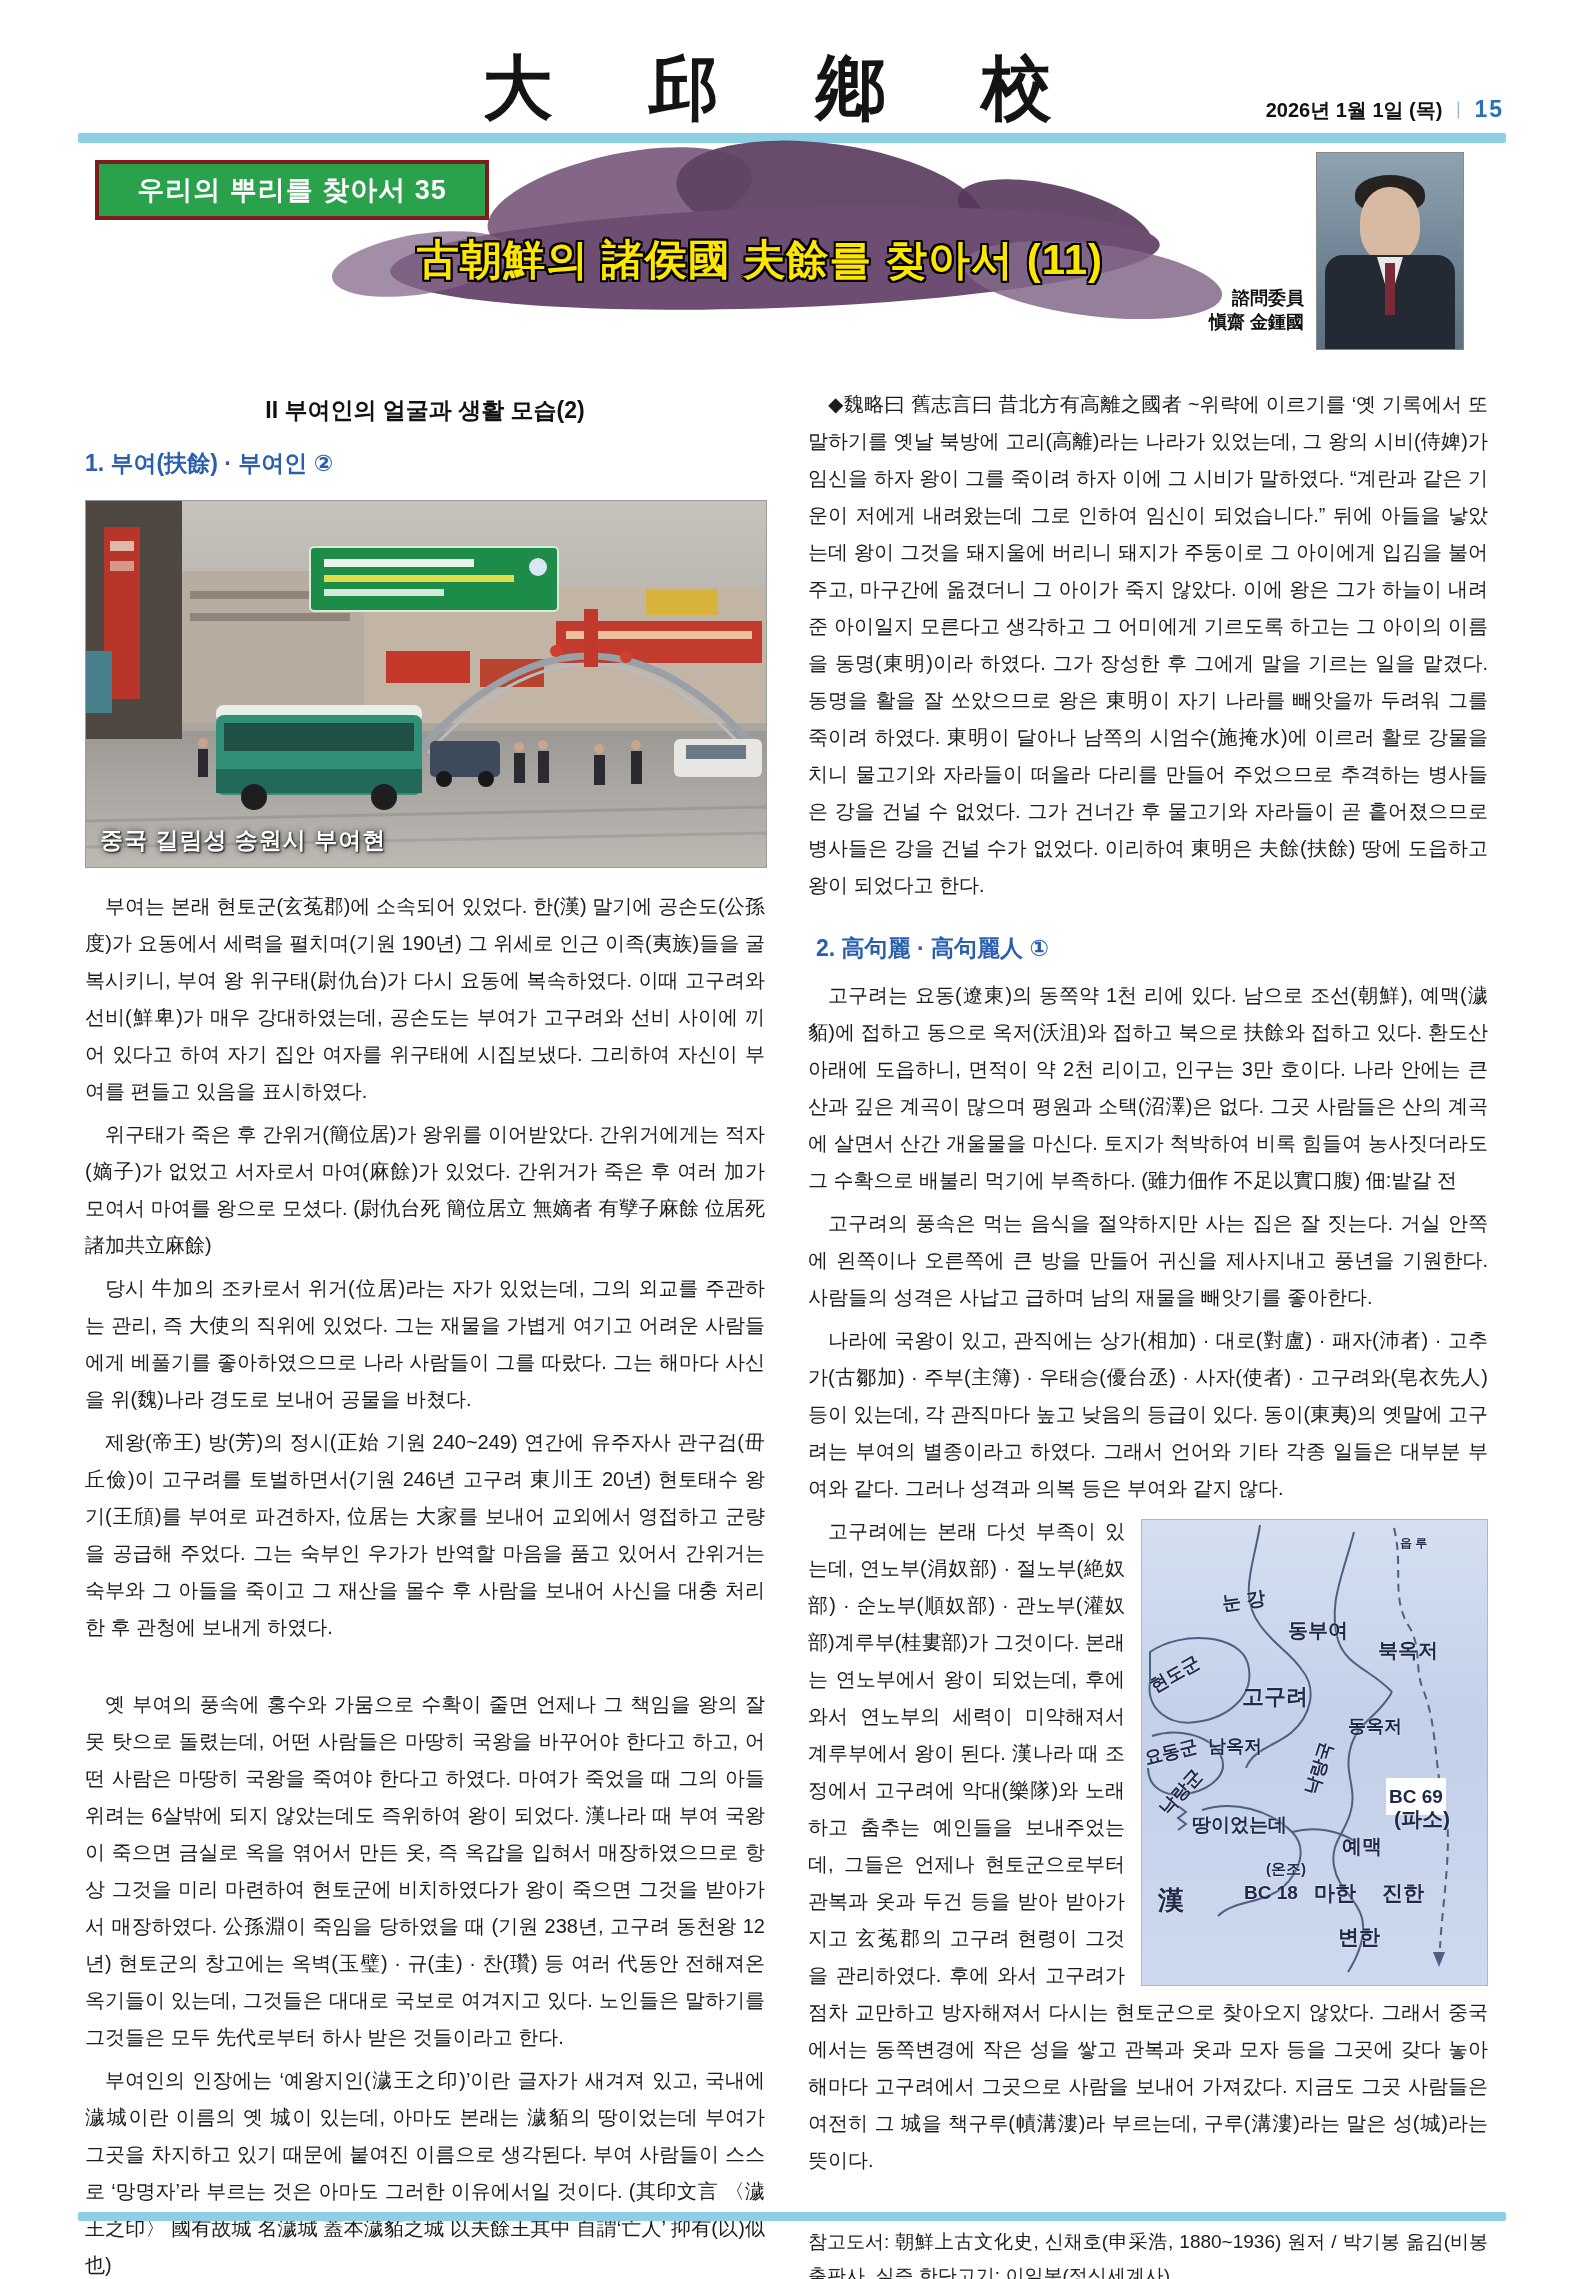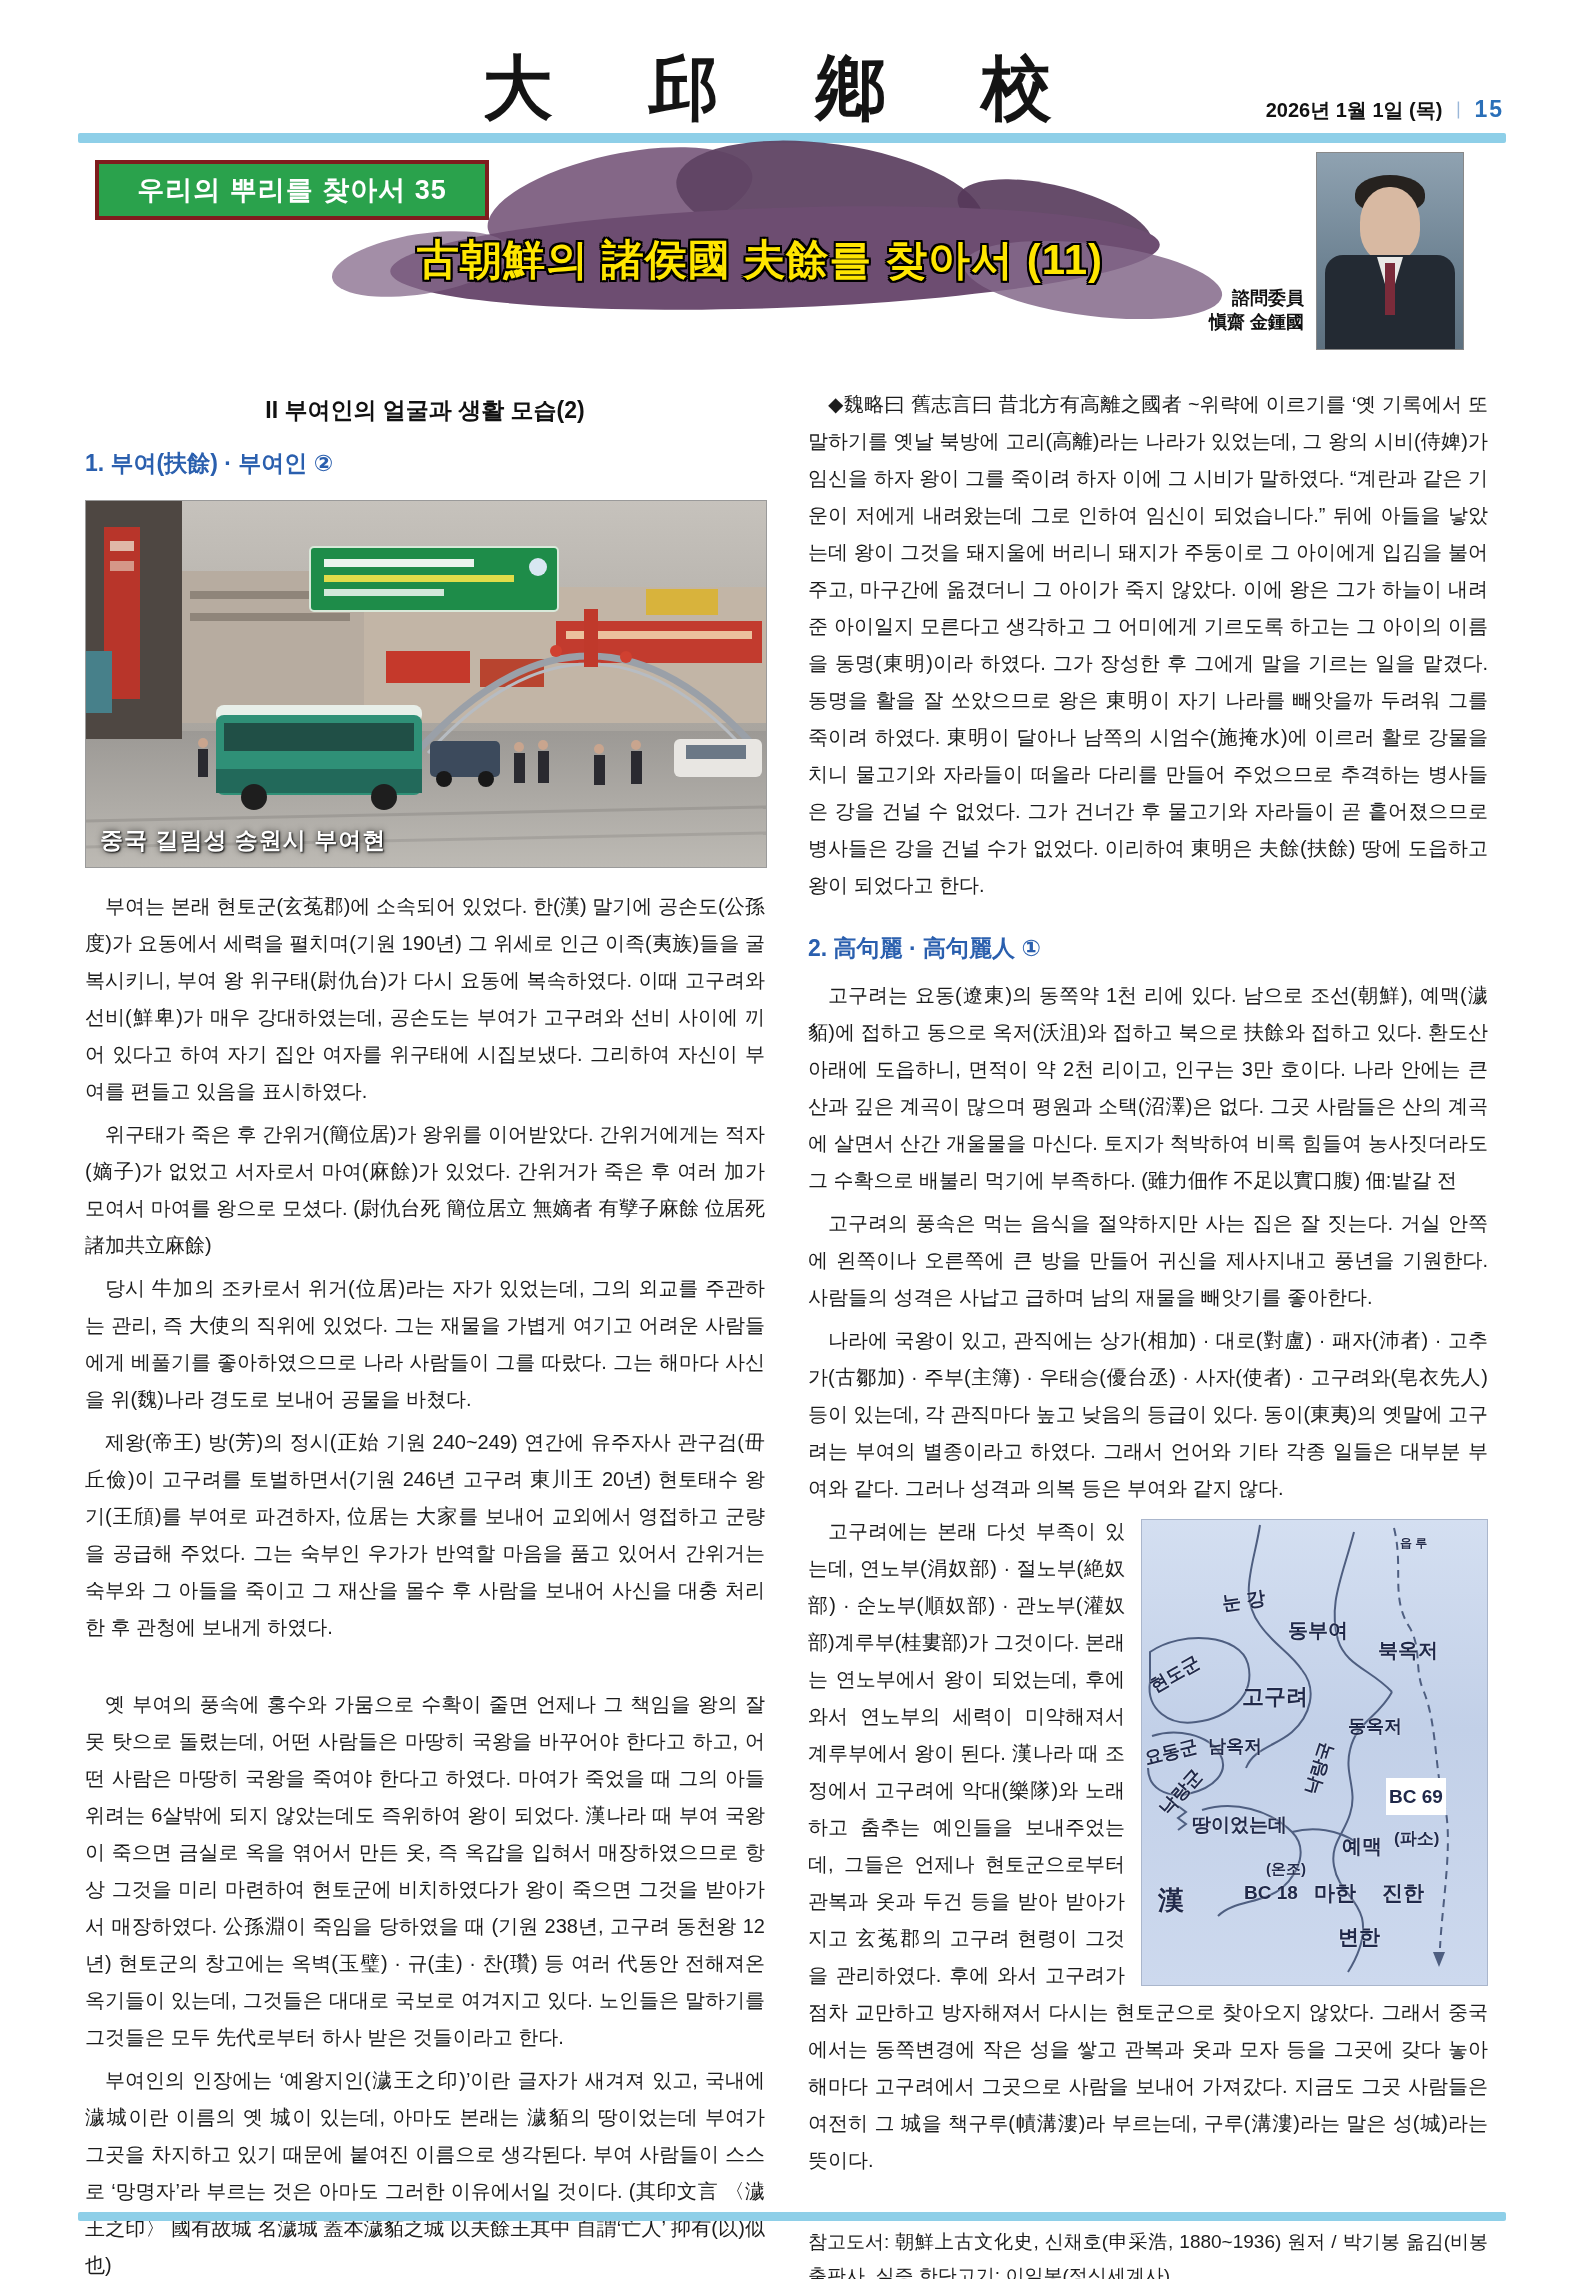--- a/index.html
+++ b/index.html
@@ -191,21 +191,21 @@
     <p>위구태가 죽은 후 간위거(簡位居)가 왕위를 이어받았다. 간위거에게는 적자(嫡子)가 없었고 서자로서 마여(麻餘)가 있었다. 간위거가 죽은 후 여러 加가 모여서 마여를 왕으로 모셨다. (尉仇台死 簡位居立 無嫡者 有孼子麻餘 位居死 諸加共立麻餘)</p>
     <p>당시 牛加의 조카로서 위거(位居)라는 자가 있었는데, 그의 외교를 주관하는 관리, 즉 大使의 직위에 있었다. 그는 재물을 가볍게 여기고 어려운 사람들에게 베풀기를 좋아하였으므로 나라 사람들이 그를 따랐다. 그는 해마다 사신을 위(魏)나라 경도로 보내어 공물을 바쳤다.</p>
     <p>제왕(帝王) 방(芳)의 정시(正始 기원 240~249) 연간에 유주자사 관구검(毌丘儉)이 고구려를 토벌하면서(기원 246년 고구려 東川王 20년) 현토태수 왕기(王頎)를 부여로 파견하자, 位居는 大家를 보내어 교외에서 영접하고 군량을 공급해 주었다. 그는 숙부인 우가가 반역할 마음을 품고 있어서 간위거는 숙부와 그 아들을 죽이고 그 재산을 몰수 후 사람을 보내어 사신을 대충 처리한 후 관청에 보내게 하였다.</p>
     <p class="gap-top">옛 부여의 풍속에 홍수와 가뭄으로 수확이 줄면 언제나 그 책임을 왕의 잘못 탓으로 돌렸는데, 어떤 사람들은 마땅히 국왕을 바꾸어야 한다고 하고, 어떤 사람은 마땅히 국왕을 죽여야 한다고 하였다. 마여가 죽었을 때 그의 아들 위려는 6살밖에 되지 않았는데도 즉위하여 왕이 되었다. 漢나라 때 부여 국왕이 죽으면 금실로 옥을 엮어서 만든 옷, 즉 옥갑을 입혀서 매장하였으므로 항상 그것을 미리 마련하여 현토군에 비치하였다가 왕이 죽으면 그것을 받아가서 매장하였다. 公孫淵이 죽임을 당하였을 때 (기원 238년, 고구려 동천왕 12년) 현토군의 창고에는 옥벽(玉璧) · 규(圭) · 찬(瓚) 등 여러 代동안 전해져온 옥기들이 있는데, 그것들은 대대로 국보로 여겨지고 있다. 노인들은 말하기를 그것들은 모두 先代로부터 하사 받은 것들이라고 한다.</p>
     <p>부여인의 인장에는 ‘예왕지인(濊王之印)’이란 글자가 새겨져 있고, 국내에 濊城이란 이름의 옛 城이 있는데, 아마도 본래는 濊貊의 땅이었는데 부여가 그곳을 차지하고 있기 때문에 붙여진 이름으로 생각된다. 부여 사람들이 스스로 ‘망명자’라 부르는 것은 아마도 그러한 이유에서일 것이다. (其印文言 〈濊王之印〉 國有故城 名濊城 蓋本濊貊之城 以夫餘王其中 自謂‘亡人’ 抑有(以)似也)</p>
   </div>
 
   <div class="col col-right">
     <p>◆魏略曰 舊志言曰 昔北方有高離之國者 ~위략에 이르기를 ‘옛 기록에서 또 말하기를 옛날 북방에 고리(高離)라는 나라가 있었는데, 그 왕의 시비(侍婢)가 임신을 하자 왕이 그를 죽이려 하자 이에 그 시비가 말하였다. “계란과 같은 기운이 저에게 내려왔는데 그로 인하여 임신이 되었습니다.” 뒤에 아들을 낳았는데 왕이 그것을 돼지울에 버리니 돼지가 주둥이로 그 아이에게 입김을 불어주고, 마구간에 옮겼더니 그 아이가 죽지 않았다. 이에 왕은 그가 하늘이 내려준 아이일지 모른다고 생각하고 그 어미에게 기르도록 하고는 그 아이의 이름을 동명(東明)이라 하였다. 그가 장성한 후 그에게 말을 기르는 일을 맡겼다. 동명을 활을 잘 쏘았으므로 왕은 東明이 자기 나라를 빼앗을까 두려워 그를 죽이려 하였다. 東明이 달아나 남쪽의 시엄수(施掩水)에 이르러 활로 강물을 치니 물고기와 자라들이 떠올라 다리를 만들어 주었으므로 추격하는 병사들은 강을 건널 수 없었다. 그가 건너간 후 물고기와 자라들이 곧 흩어졌으므로 병사들은 강을 건널 수가 없었다. 이리하여 東明은 夫餘(扶餘) 땅에 도읍하고 왕이 되었다고 한다.</p>
 
-    <div class="sub-heading" style="margin-top:26px;margin-bottom:10px;">2. 高句麗 · 高句麗人 ①</div>
+    <div class="sub-heading" style="margin-top:26px;margin-bottom:10px;margin-left:8px;">2. 高句麗 · 高句麗人 ①</div>
 
     <p>고구려는 요동(遼東)의 동쪽약 1천 리에 있다. 남으로 조선(朝鮮), 예맥(濊貊)에 접하고 동으로 옥저(沃沮)와 접하고 북으로 扶餘와 접하고 있다. 환도산 아래에 도읍하니, 면적이 약 2천 리이고, 인구는 3만 호이다. 나라 안에는 큰 산과 깊은 계곡이 많으며 평원과 소택(沼澤)은 없다. 그곳 사람들은 산의 계곡에 살면서 산간 개울물을 마신다. 토지가 척박하여 비록 힘들여 농사짓더라도 그 수확으로 배불리 먹기에 부족하다. (雖力佃作 不足以實口腹) 佃:밭갈 전</p>
     <p>고구려의 풍속은 먹는 음식을 절약하지만 사는 집은 잘 짓는다. 거실 안쪽에 왼쪽이나 오른쪽에 큰 방을 만들어 귀신을 제사지내고 풍년을 기원한다. 사람들의 성격은 사납고 급하며 남의 재물을 빼앗기를 좋아한다.</p>
     <p>나라에 국왕이 있고, 관직에는 상가(相加) · 대로(對盧) · 패자(沛者) · 고추가(古鄒加) · 주부(主簿) · 우태승(優台丞) · 사자(使者) · 고구려와(皂衣先人) 등이 있는데, 각 관직마다 높고 낮음의 등급이 있다. 동이(東夷)의 옛말에 고구려는 부여의 별종이라고 하였다. 그래서 언어와 기타 각종 일들은 대부분 부여와 같다. 그러나 성격과 의복 등은 부여와 같지 않다.</p>
 
     <div class="map-para">
 
       <div class="map">
         <svg width="345" height="465" viewBox="0 0 345 465">
           <g stroke="#4e5e80" stroke-width="2" fill="none">
@@ -228,21 +228,21 @@
         <span class="ml" style="left:236px;top:112px;font-size:20px;">북옥저</span>
         <span class="ml" style="left:6px;top:136px;transform:rotate(-30deg);">현도군</span>
         <span class="ml" style="left:100px;top:158px;font-size:22px;">고구려</span>
         <span class="ml" style="left:66px;top:208px;">남옥저</span>
         <span class="ml" style="left:206px;top:188px;">동옥저</span>
         <span class="ml" style="left:2px;top:214px;transform:rotate(-14deg);">요동군</span>
         <span class="ml" style="left:12px;top:254px;transform:rotate(-48deg);">낙랑군</span>
         <span class="ml" style="left:150px;top:230px;transform:rotate(-72deg);">낙랑국</span>
         <span class="ml" style="left:50px;top:286px;font-size:19px;">땅이었는데</span>
         <span class="ml" style="left:244px;top:258px;background:#ffffff;padding:0 3px;font-size:19px;">BC 69</span>
-        <span class="ml" style="left:252px;top:300px;font-size:17px;">(파소)</span>
+        <span class="ml" style="left:252px;top:280px;font-size:21px;">(파소)</span>
         <span class="ml" style="left:200px;top:308px;font-size:20px;">예맥</span>
         <span class="ml" style="left:124px;top:330px;font-size:15px;">(온조)</span>
         <span class="ml" style="left:102px;top:354px;font-size:19px;">BC 18</span>
         <span class="ml" style="left:172px;top:354px;font-size:21px;">마한</span>
         <span class="ml" style="left:240px;top:354px;font-size:21px;">진한</span>
         <span class="ml" style="left:196px;top:398px;font-size:21px;">변한</span>
         <span class="ml" style="left:16px;top:362px;font-size:26px;">漢</span>
       </div>
       <p>고구려에는 본래 다섯 부족이 있는데, 연노부(涓奴部) · 절노부(絶奴部) · 순노부(順奴部) · 관노부(灌奴部)계루부(桂婁部)가 그것이다. 본래는 연노부에서 왕이 되었는데, 후에 와서 연노부의 세력이 미약해져서 계루부에서 왕이 된다. 漢나라 때 조정에서 고구려에 악대(樂隊)와 노래하고 춤추는 예인들을 보내주었는데, 그들은 언제나 현토군으로부터 관복과 옷과 두건 등을 받아 받아가지고 玄菟郡의 고구려 현령이 그것을 관리하였다. 후에 와서 고구려가 점차 교만하고 방자해져서 다시는 현토군으로 찾아오지 않았다. 그래서 중국에서는 동쪽변경에 작은 성을 쌓고 관복과 옷과 모자 등을 그곳에 갖다 놓아 해마다 고구려에서 그곳으로 사람을 보내어 가져갔다. 지금도 그곳 사람들은 여전히 그 城을 책구루(幘溝漊)라 부르는데, 구루(溝漊)라는 말은 성(城)라는 뜻이다.</p>
     </div>

